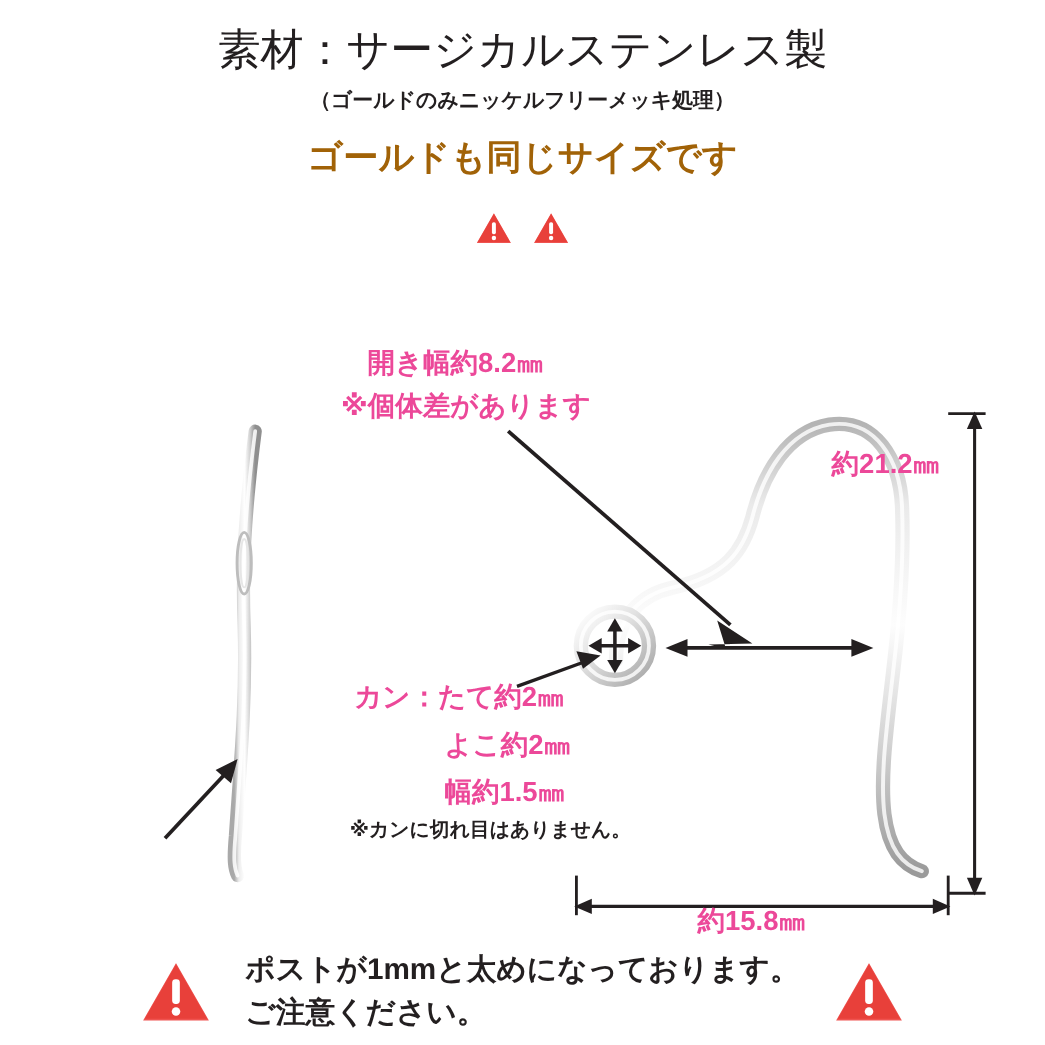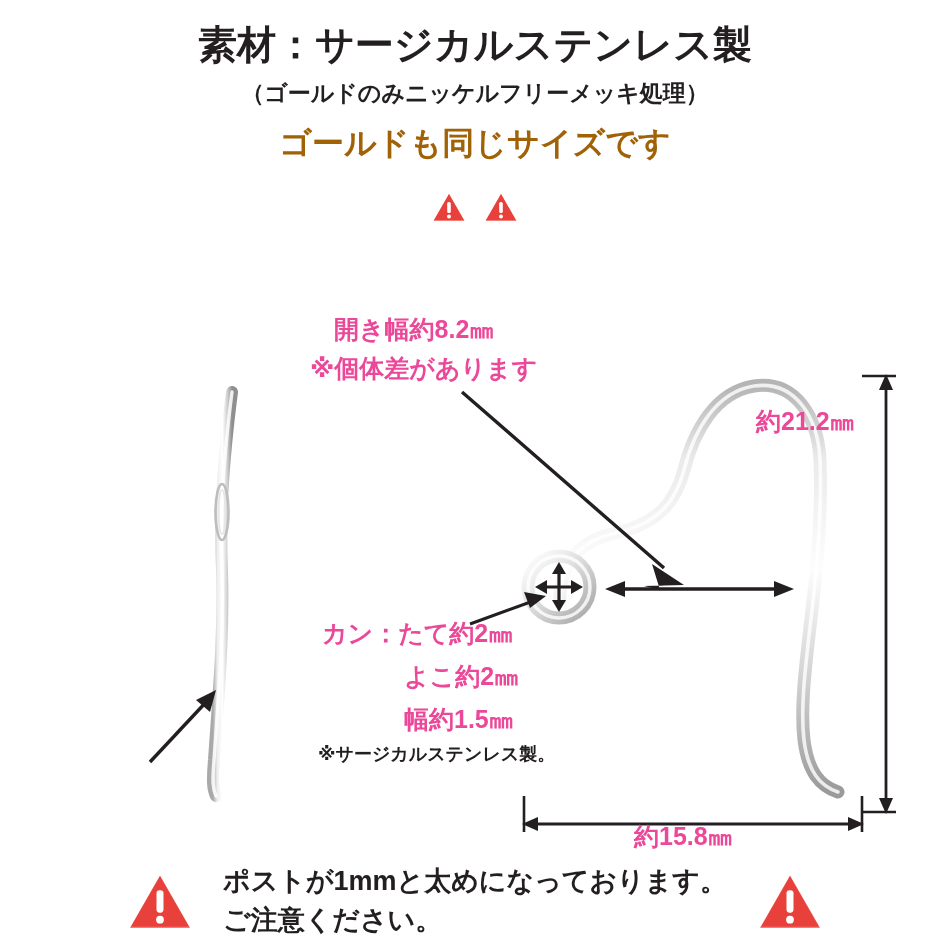--- a/index.html
+++ b/index.html
@@ -18,28 +18,28 @@
     background: #ffffff;
     overflow: hidden;
   }
   .abs { position: absolute; }
   .ctr { text-align: center; }
 
   
   .title-main {
     left: 0; right: 0; top: 18px;
     font-size: 39px;
-    font-weight: bold;
+    font-weight: normal;
     letter-spacing: 0px;
     color: #231f20;
     white-space: nowrap;
   }
   .title-sub {
     left: 0; right: 0; top: 78px;
-    font-size: 23px;
+    font-size: 19px;
     font-weight: bold;
     color: #231f20;
   }
   .title-pink {
     left: 0; right: 0; top: 122px;
     font-size: 32px;
     font-weight: bold;
     color: #a16207;
   }
   .warn-row {
@@ -253,21 +253,21 @@
 
   <div class="abs ann lbl-open-1">開き幅約8.2㎜</div>
   <div class="abs ann lbl-open-2">※個体差があります</div>
 
   <div class="abs ann lbl-h">約21.2㎜</div>
   <div class="abs ann lbl-w">約15.8㎜</div>
 
   <div class="abs ann lbl-kan-1">カン：たて約2㎜</div>
   <div class="abs ann lbl-kan-2">よこ約2㎜</div>
   <div class="abs ann lbl-kan-3">幅約1.5㎜</div>
-  <div class="abs ann-small lbl-kan-4">※サージカルステンレス製。</div>
+  <div class="abs ann-small lbl-kan-4">※カンに切れ目はありません。</div>
 
 
   <div class="abs footer">
     <span class="tri">
       <svg width="74" height="66" viewBox="0 0 38 34" aria-hidden="true">
         <path d="M19 1.5 L36.5 32 L1.5 32 Z" fill="#ef5350" stroke="#ffffff" stroke-width="2.4" stroke-linejoin="round"></path>
         <path d="M19 4.5 L33.6 30 L4.4 30 Z" fill="#e8403a"></path>
         <rect x="17.2" y="11.5" width="3.6" height="11.5" rx="1.6" fill="#ffffff"></rect>
         <circle cx="19" cy="26.6" r="2" fill="#ffffff"></circle>
       </svg>

